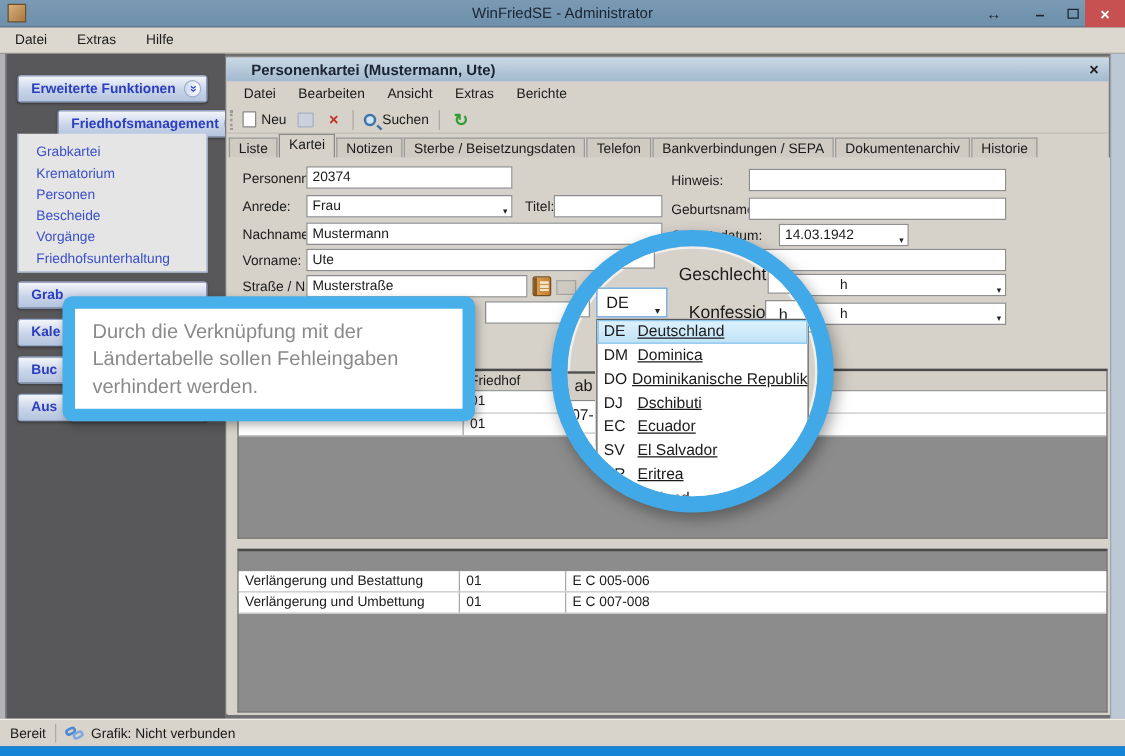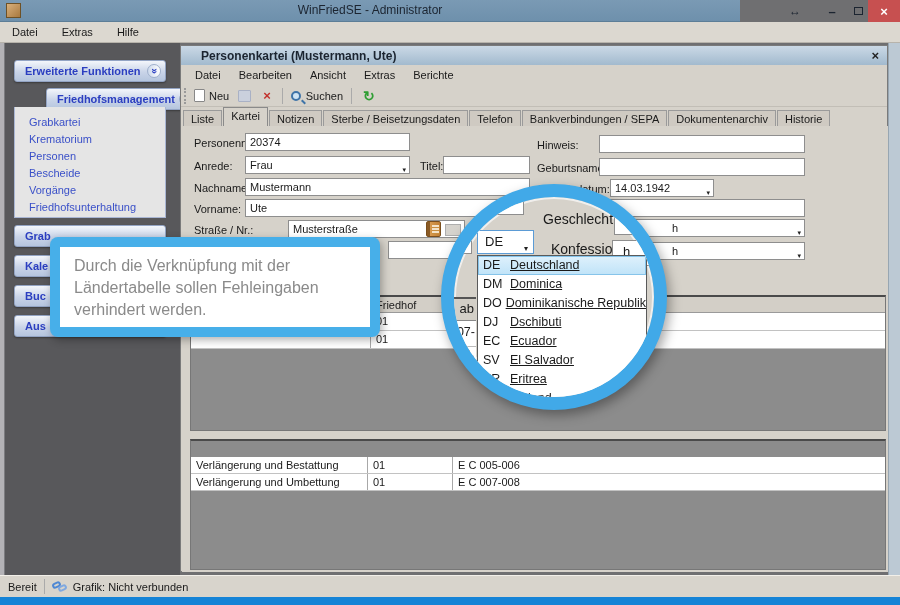--- a/index.html
+++ b/index.html
@@ -1,20 +1,20 @@
 <!DOCTYPE html>
 <html><head>
 <meta charset="utf-8">
 <style>
   * { margin:0; padding:0; box-sizing:border-box; }
   body { font-family:"Liberation Sans", sans-serif; background:#444; }
   .app { position:relative; width:900px; height:605px; overflow:hidden; background:#6F6F71; font-size:11px; color:#1a1a1a; }
 
   
-  .titlebar { position:absolute; left:0; top:0; width:740px; height:22px; background:linear-gradient(#7A9AB4,#6E90AC); border-bottom:1px solid #5d7e97; }
+  .titlebar { position:absolute; left:0; top:0; width:900px; height:22px; background:linear-gradient(#7A9AB4,#6E90AC); border-bottom:1px solid #5d7e97; }
   .app-icon { position:absolute; left:6px; top:3px; width:15px; height:15px; background:linear-gradient(135deg,#D9B07C,#A8793F); border:1px solid #6e5126; }
   .win-title { position:absolute; left:0; right:0; top:3px; text-align:center; font-size:12px; color:#1b2430; }
   .winctl { position:absolute; top:0; height:22px; display:flex; align-items:center; justify-content:center; color:#1b2430; }
   .ctl-resize { left:782px; width:26px; font-size:12px; }
   .ctl-min { left:820px; width:24px; font-size:13px; font-weight:bold; }
   .ctl-max { left:846px; width:24px; }
   .maxglyph { width:9px; height:8px; border:1px solid #1b2430; display:inline-block; }
   .ctl-close { left:868px; width:32px; background:#C75050; color:#fff; font-size:13px; font-weight:bold; }
 
   .mainmenu { position:absolute; left:0; top:22px; width:900px; height:21px; background:#DCD8D0; border-bottom:1px solid #b7b3ab; display:flex; align-items:center; gap:24px; padding-left:12px; }
@@ -209,34 +209,34 @@
         <span class="lbl" style="left:238px; top:34px;">Titel:</span>
         <div class="ibox" style="left:261px; top:30px; width:87px;"></div>
 
         <span class="lbl" style="left:12px; top:56px;">Nachname:</span>
         <div class="ibox" style="left:63px; top:52px; width:285px;">Mustermann</div>
 
         <span class="lbl" style="left:12px; top:77px;">Vorname:</span>
         <div class="ibox" style="left:63px; top:73px; width:285px;">Ute</div>
 
         <span class="lbl" style="left:12px; top:98px;">Straße / Nr.:</span>
-        <div class="ibox" style="left:63px; top:94px; width:177px;margin-left:43px;">Musterstraße</div>
+        <div class="ibox" style="left:63px; top:94px; width:177px;">Musterstraße</div>
         <span class="bookicon" style="left:244px; top:95px;"></span>
         <span class="mapicon" style="left:263px; top:98px;"></span>
 
         <div class="ibox" style="left:206px; top:115px; width:92px;"></div>
 
         <span class="lbl" style="left:355px; top:13px;">Hinweis:</span>
         <div class="ibox" style="left:417px; top:9px; width:206px;"></div>
 
         <span class="lbl" style="left:355px; top:36px;">Geburtsname:</span>
         <div class="ibox" style="left:417px; top:32px; width:206px;"></div>
 
         <span class="lbl" style="left:355px; top:57px;">Geburtsdatum:</span>
-        <div class="cbo" style="left:428px; top:53px; width:104px;"><span>14.03.1942</span><span class="arr">▾</span></div>
+        <div class="cbo" style="left:441px; top:53px; width:104px;"><span>14.03.1942</span><span class="arr">▾</span></div>
 
         <div class="ibox" style="left:417px; top:73px; width:206px;"></div>
 
         <div class="cbo" style="left:417px; top:93px; width:206px; padding-left:72px;"><span>h</span><span class="arr">▾</span></div>
         <div class="cbo" style="left:417px; top:116px; width:206px; padding-left:72px;"><span>h</span><span class="arr">▾</span></div>
 
         <div class="mtbl">
           <div class="trow th" style="top:0; height:16px;">
             <span class="tc" style="width:180px;"></span>
             <span class="tc" style="width:84px;">Friedhof</span>

